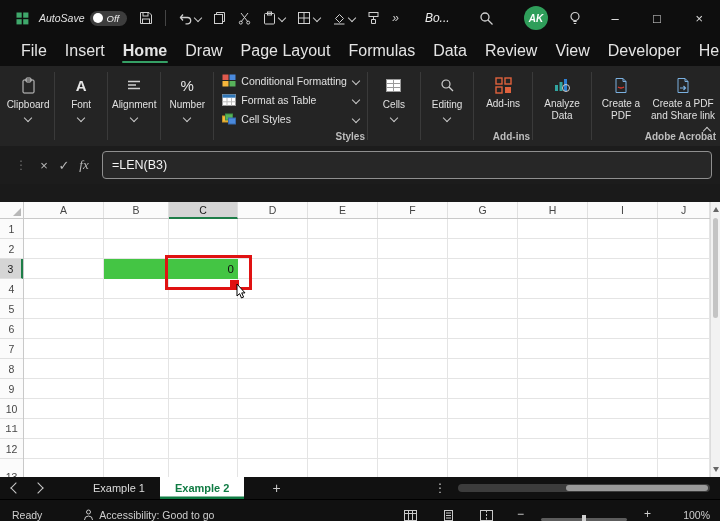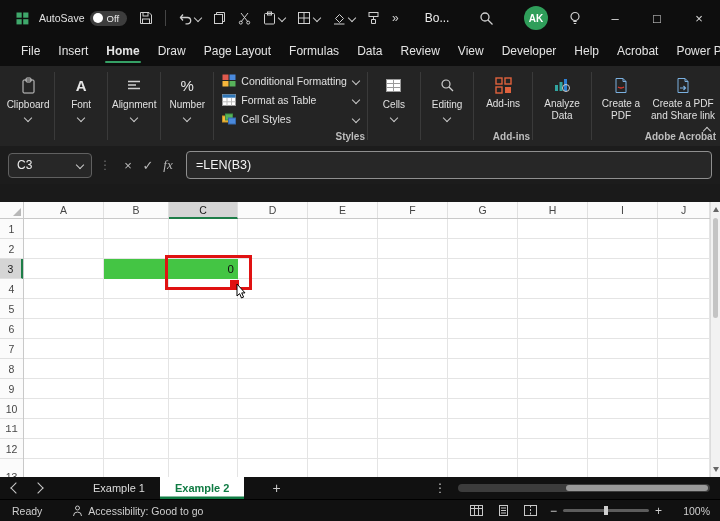--- a/index.html
+++ b/index.html
@@ -1,41 +1,41 @@
 <!DOCTYPE html>
 <html><head>
 <meta charset="utf-8">
 <style>
   html,body{margin:0;padding:0;background:#000;}
   .app{position:relative;width:720px;height:521px;display:flex;flex-direction:column;
        background:#0e0e0e;font-family:"Liberation Sans",sans-serif;overflow:hidden;}
   svg{display:block}
 
   
-  .titlebar{height:36px;flex:0 0 auto;display:flex;align-items:center;padding-left:10px;color:#d6d6d6;}
+  .titlebar{height:36px;flex:0 0 auto;display:flex;align-items:center;padding-left:10px;color:#d6d6d6;font-style:italic;}
   .tbi{display:flex;align-items:center;margin:0 6px;}
   .tbi .chev{margin-left:3px}
   .autosave{display:flex;align-items:center;gap:5px;margin:0 6px 0 4px;}
   .as-label{font-size:10.5px;color:#e2e2e2;}
   .pill{display:flex;align-items:center;gap:4px;background:#3d3d3d;border-radius:9px;padding:2px 8px 2px 3px;}
   .knob{width:10px;height:10px;border-radius:50%;background:#fff;}
   .pill span{font-size:9.5px;color:#eee;}
   .tbsep{width:1px;height:16px;background:#454545;margin:0 6px;}
   .tb-title{font-size:12px;color:#ececec;margin-left:20px;white-space:nowrap;}
   .tb-right{margin-left:auto;display:flex;align-items:center;height:36px;}
   .avatar{width:24px;height:24px;border-radius:50%;background:#2f9e5a;color:#fff;font-size:10px;font-weight:bold;
           display:flex;align-items:center;justify-content:center;margin:0 14px 0 16px;}
   .winbtn{width:42px;height:36px;display:flex;align-items:center;justify-content:center;font-size:13px;color:#dadada;}
   .chev{width:5px;height:5px;border-right:1.3px solid #c9c9c9;border-bottom:1.3px solid #c9c9c9;
         transform:rotate(45deg);display:inline-block;}
   .chev.up{transform:rotate(225deg);}
 
   
   .menubar{height:30px;flex:0 0 auto;display:flex;align-items:center;padding:0 12px;}
-  .mi{font-size:12px;color:#e4e4e4;padding:0 9px;line-height:28px;position:relative;white-space:nowrap;}
+  .mi{font-size:16px;color:#e4e4e4;padding:0 9px;line-height:28px;position:relative;white-space:nowrap;}
   .mi.active{font-weight:bold;}
   .mi.active::after{content:"";position:absolute;left:8px;right:8px;bottom:2px;height:2.5px;background:#35a065;border-radius:2px;}
   .mb-spacer{flex:1;}
 
   
   .ribbon{height:80px;flex:0 0 auto;background:#242424;display:flex;align-items:stretch;padding:0 4px;position:relative;}
   .vsep{width:1px;background:#3a3a3a;margin:6px 2px;}
   .rgroup.collapsed{width:50px;display:flex;flex-direction:column;align-items:center;padding-top:9px;}
   .ricon{height:20px;display:flex;align-items:center;justify-content:center;}
   .glyph{font-size:15px;color:#e6e6e6;font-weight:bold;}
@@ -103,22 +103,22 @@
   .tabs{display:flex;margin-left:22px;height:22px;}
   .tab{height:22px;line-height:22px;padding:0 15px;font-size:11px;color:#dcdcdc;white-space:nowrap;}
   .tab.active{background:#fff;color:#0f7b43;font-weight:bold;box-shadow:inset 0 -2.5px 0 #0f7b43;}
   .addsheet{margin-left:28px;color:#c9c9c9;font-size:14px;line-height:22px;}
   .sb-spacer{flex:1;}
   .sheetmenu{color:#c9c9c9;font-size:12px;margin-right:12px;}
   .hscroll{width:252px;height:8px;background:#3c3c3c;border-radius:4px;margin-right:10px;position:relative;}
   .hthumb{position:absolute;right:2px;top:1px;width:142px;height:6px;background:#9a9a9a;border-radius:3px;}
 
   
-  .statusbar{height:21px;flex:0 0 auto;background:#111;border-top:1px solid #000;display:flex;align-items:center;
-             font-size:10.5px;color:#cfcfcf;}
+  .statusbar{height:21px;flex:0 0 auto;background:#111;border-top:1px solid #000;display:flex;align-items:flex-end;
+             font-size:10.5px;color:#cfcfcf;gap:11px;}
   .ready{margin-left:12px;}
   .access{display:flex;align-items:center;gap:5px;margin-left:30px;}
   .st-spacer{flex:1;}
   .viewbtn{margin:0 7px;display:flex;}
   .zoomout,.zoomin{margin:0 6px;font-size:12px;}
   .zoomtrack{width:86px;height:3px;background:#5c5c5c;position:relative;border-radius:2px;}
   .zoomthumb{position:absolute;left:50%;top:-3px;width:4px;height:9px;background:#cfcfcf;transform:translateX(-50%);}
   .zoomlvl{width:38px;text-align:right;margin:0 10px 0 4px;}
 </style>
 </head>
@@ -386,24 +386,20 @@
           </span>
           <span class="biglabel">Create a PDF and Share link</span>
         </div>
       </div>
       <div class="grouplabel">Adobe Acrobat</div>
     </div>
     <span class="collapse"><span class="chev up"></span></span>
   </div>
 
   <div class="fbar">
-    <div class="namebox">
-      <span>C3</span>
-      <span class="chev"></span>
-    </div>
     <span class="fdots">⋮</span>
     <span class="fbtn">×</span>
     <span class="fbtn">✓</span>
     <span class="fbtn fx">fx</span>
     <div class="finput">
       <span>=LEN(B3)</span>
     </div>
   </div>
   <div class="gap"></div>
 

